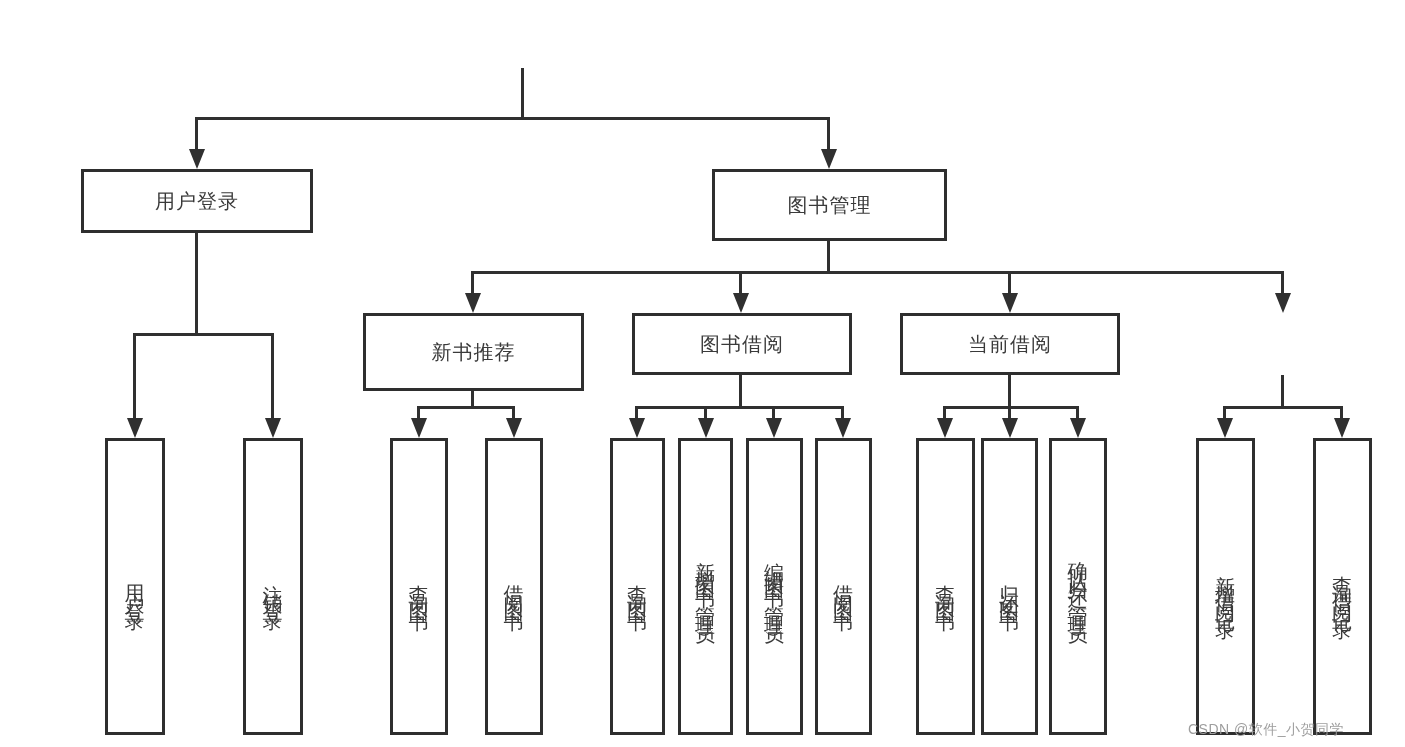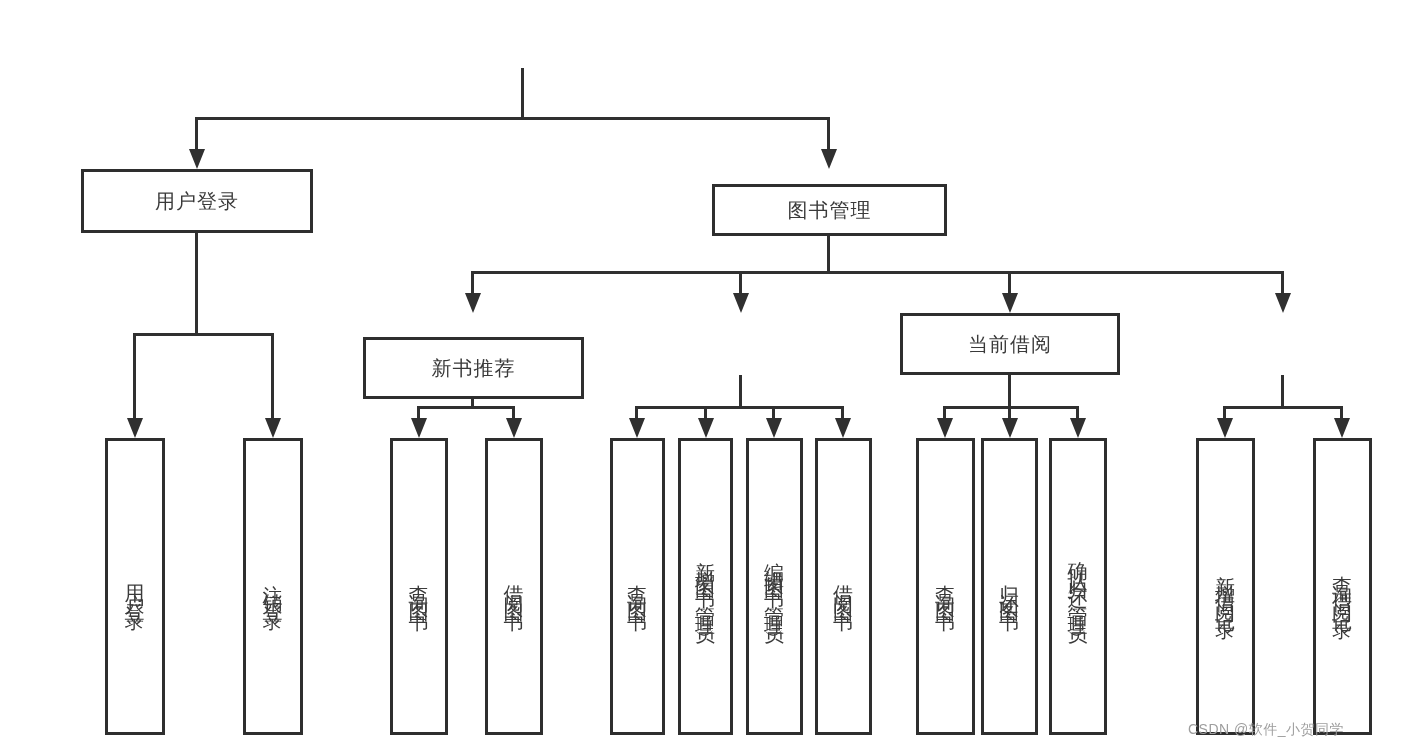--- a/index.html
+++ b/index.html
@@ -49,38 +49,41 @@
 
 
   <div class="vline" style="left:521px; top:68px; height:50px;"></div>
   <div class="hline" style="left:195px; top:117px; width:635px;"></div>
   <div class="arrow" style="left:195px; top:117px; height:32px;"></div>
   <div class="arrow" style="left:827px; top:117px; height:32px;"></div>
 
   <div class="node" style="left:81px; top:169px; width:232px; height:64px;">
     <span>用户登录</span>
   </div>
-  <div class="node" style="left:712px; top:184px; width:235px; height:52px;">
+  <div class="node" style="left:712px; top:169px; width:235px; height:72px;">
     <span>图书管理</span>
   </div>
 
   <div class="vline" style="left:195px; top:233px; height:103px;"></div>
   <div class="hline" style="left:133px; top:333px; width:141px;"></div>
   <div class="arrow" style="left:133px; top:333px; height:85px;"></div>
   <div class="arrow" style="left:271px; top:333px; height:85px;"></div>
 
   <div class="vline" style="left:827px; top:232px; height:40px;"></div>
   <div class="hline" style="left:471px; top:271px; width:813px;"></div>
   <div class="arrow" style="left:471px; top:271px; height:22px;"></div>
   <div class="arrow" style="left:739px; top:271px; height:22px;"></div>
   <div class="arrow" style="left:1008px; top:271px; height:22px;"></div>
   <div class="arrow" style="left:1281px; top:271px; height:22px;"></div>
 
-  <div class="node" style="left:363px; top:313px; width:221px; height:62px;margin-top:24px;">
+  <div class="node" style="left:363px; top:313px; width:221px; height:78px;">
     <span>新书推荐</span>
+  </div>
+  <div class="node" style="left:632px; top:313px; width:220px; height:62px;">
+    <span>图书借阅</span>
   </div>
   <div class="node" style="left:900px; top:313px; width:220px; height:62px;">
     <span>当前借阅</span>
   </div>
 
   <div class="vline" style="left:471px; top:375px; height:32px;"></div>
   <div class="hline" style="left:417px; top:406px; width:98px;"></div>
   <div class="arrow" style="left:417px; top:406px; height:12px;"></div>
   <div class="arrow" style="left:512px; top:406px; height:12px;"></div>
 

